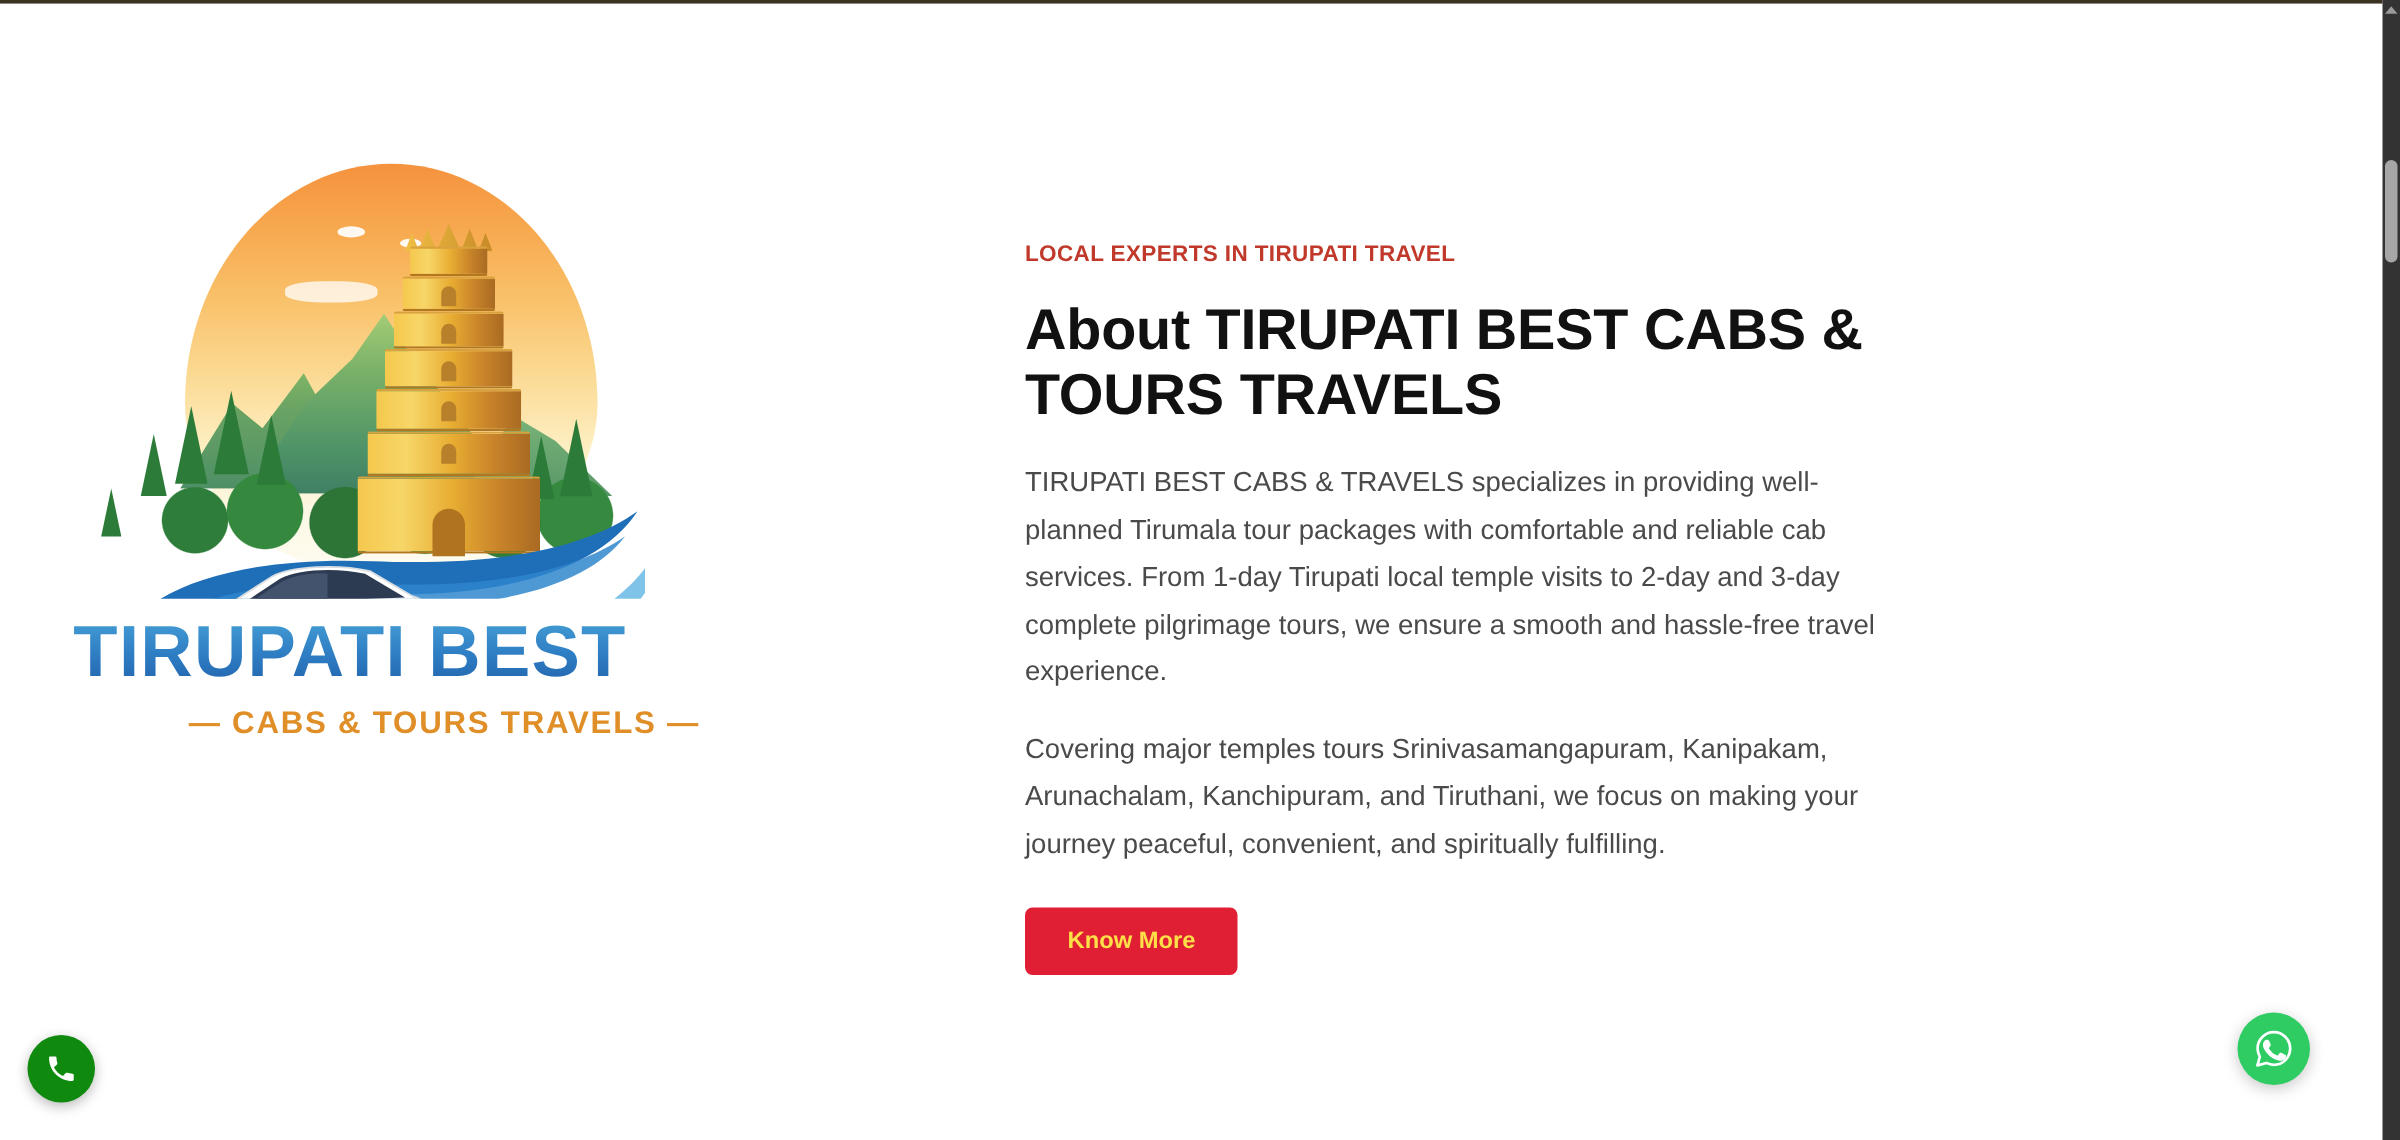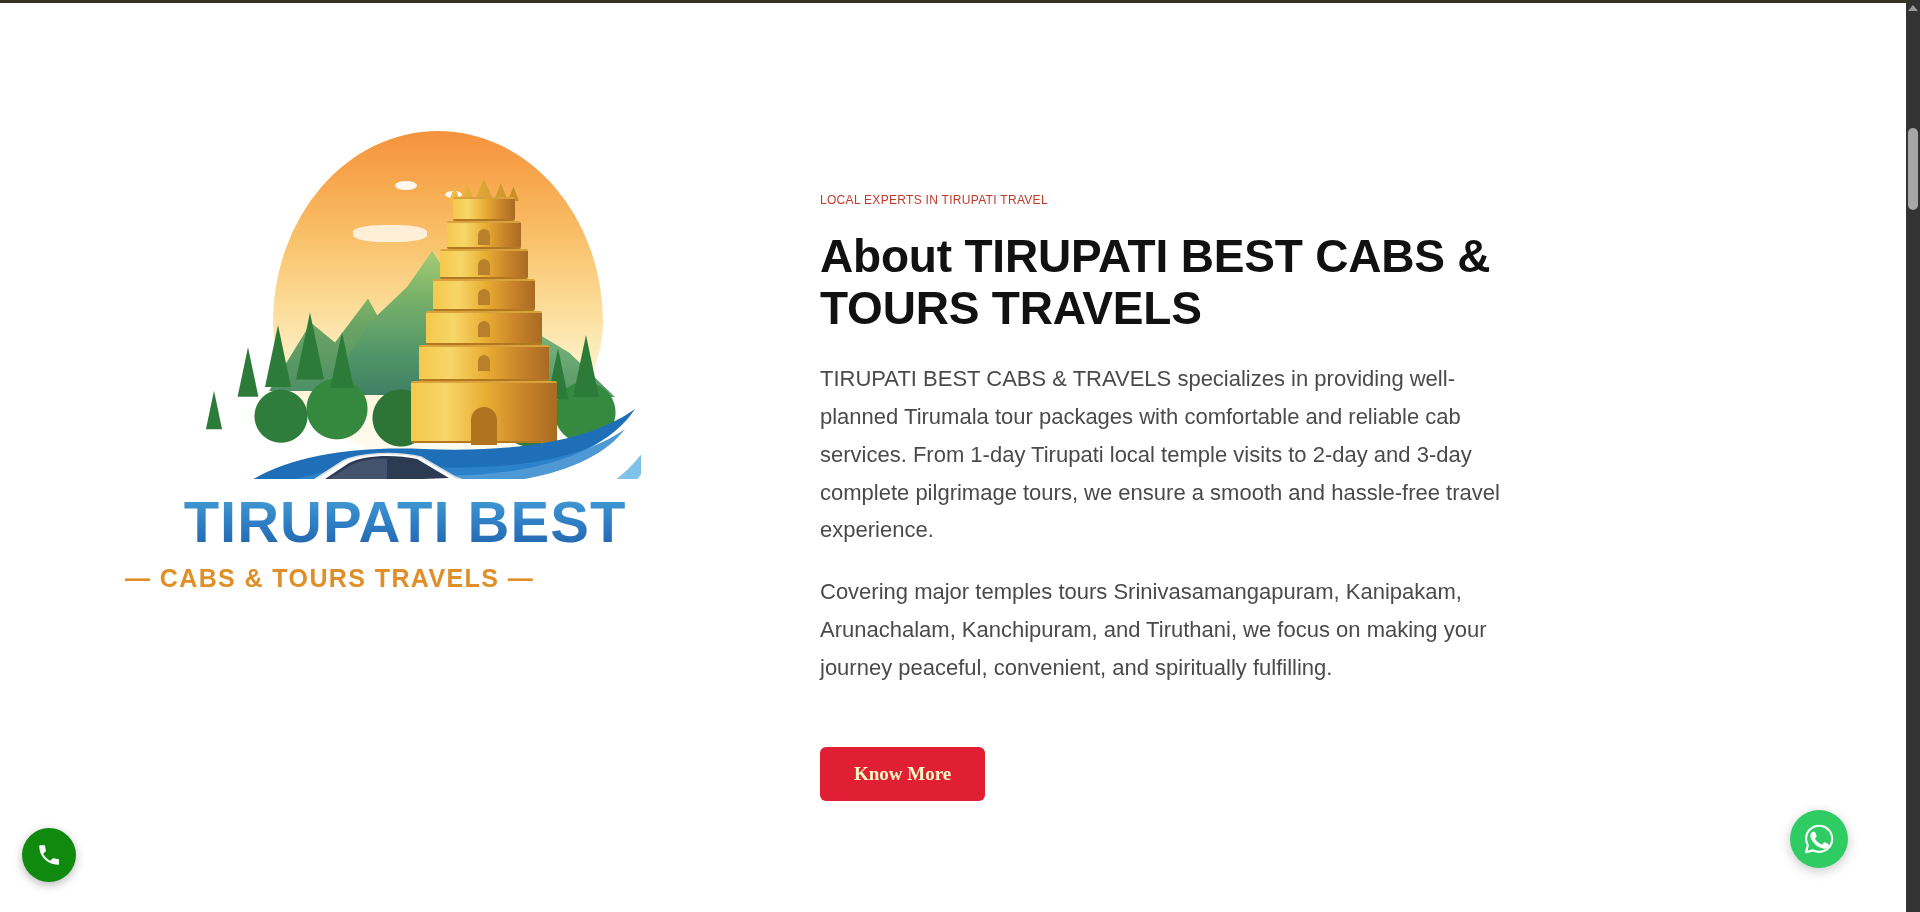--- a/index.html
+++ b/index.html
@@ -43,21 +43,20 @@
     top: 126px;
     left: 0;
     width: 1906px;
     display: flex;
     align-items: flex-start;
   }
 
   
   .logo-col {
     width: 820px;
-    padding-left: 125px;
     display: flex;
     justify-content: flex-start;
   }
 
   .logo-art {
     position: relative;
     width: 560px;
     height: 470px;
   }
 
@@ -215,36 +214,36 @@
     background: linear-gradient(180deg, #49a5d8 0%, #2f7ec4 52%, #1f5ea8 100%);
     -webkit-background-clip: text;
     background-clip: text;
     color: transparent;
     font-family: "Liberation Sans", sans-serif;
   }
   .logo-sub {
     position: absolute;
     left: 0; bottom: 6px;
     width: 560px;
-    text-align: left;
+    text-align: right;
     font-size: 25px;
     font-weight: bold;
     letter-spacing: 1.4px;
     color: #e08f28;
   }
 
   
   .text-col {
     width: 760px;
     padding-top: 64px;
   }
 
   .eyebrow {
-    font-size: 12px;
-    font-weight: normal;
+    font-size: 18px;
+    font-weight: bold;
     letter-spacing: 0.3px;
     color: #c0392b;
     margin-bottom: 24px;
   }
 
   .about-heading {
     font-size: 46px;
     line-height: 1.12;
     font-weight: bold;
     color: #111111;
@@ -259,29 +258,28 @@
     line-height: 1.72;
     color: #4a4a4a;
     max-width: 712px;
     margin-bottom: 24px;
   }
   .about-para:last-of-type { margin-bottom: 32px; }
 
   .know-more-btn {
     display: inline-block;
     background: #e01f35;
-    color: #fef9c3;
+    color: #fde047;
     font-size: 19px;
     font-weight: bold;
     padding: 16px 34px;
     border: none;
     border-radius: 6px;
     cursor: pointer;
-    font-family: Liberation Serif, serif;
-    margin-top: 28px;
+    font-family: Liberation Sans, sans-serif;
   }
 
   
   .fab {
     position: absolute;
     border-radius: 50%;
     display: flex;
     align-items: center;
     justify-content: center;
     cursor: pointer;

